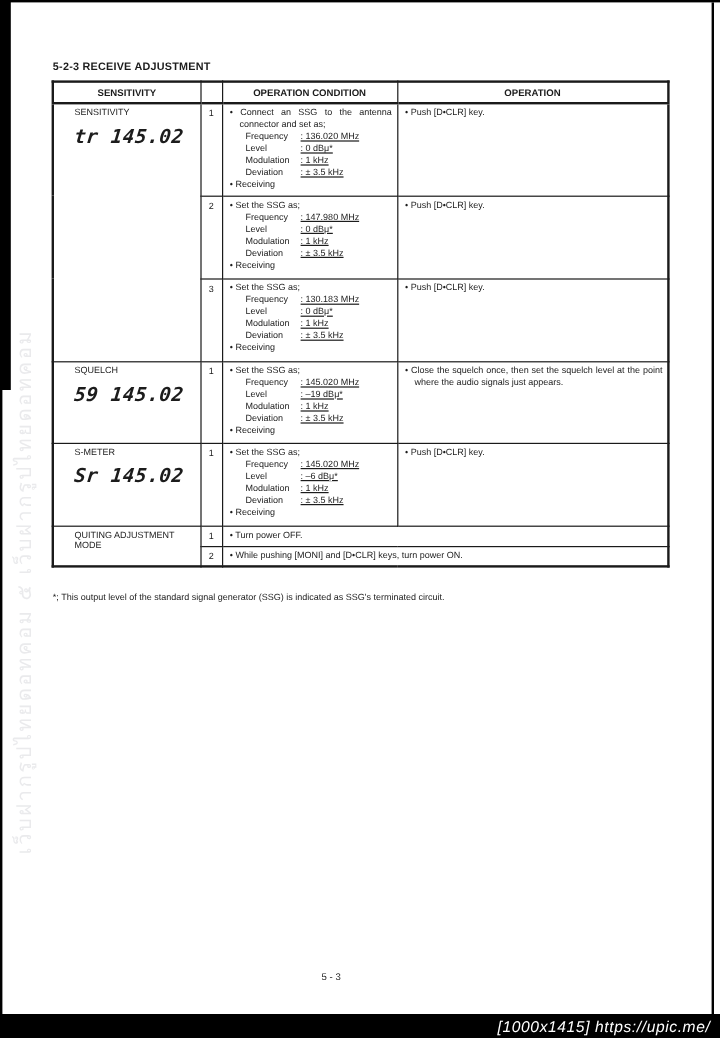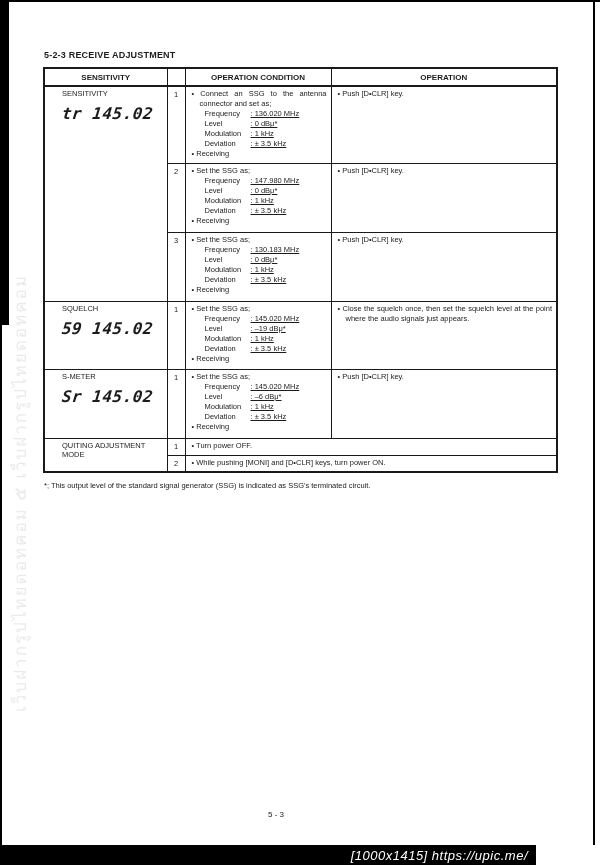--- a/index.html
+++ b/index.html
@@ -10,21 +10,21 @@
     color:#1c1c1c;
   }
   
   .edge{position:absolute;background:#000;}
   .edge-top{left:0;top:0;width:600px;height:2px;}
   .edge-left-wide{left:0;top:0;width:9px;height:325px;}
   .edge-left-thin{left:0;top:325px;width:2px;height:520px;}
   .edge-right{left:593px;top:2px;width:2px;height:843px;}
   
   .footer-bar{
-    position:absolute;left:0;top:845px;width:536px;height:20px;
+    position:absolute;left:0;top:845px;width:600px;height:20px;
     display:flex;align-items:center;justify-content:flex-end;
     box-sizing:border-box;padding-right:8px;
   }
   .footer-url{font-style:italic;font-size:13px;letter-spacing:0.5px;}
   
   .watermark{
     position:absolute;left:6px;top:712px;
     transform:rotate(-90deg);transform-origin:0 0;
     white-space:nowrap;font-size:17px;letter-spacing:2px;
     opacity:0.55;user-select:none;pointer-events:none;
@@ -48,21 +48,21 @@
     transform:skewX(-6deg);
     white-space:nowrap;
   }
   .stepno{font-size:7.5px;text-align:center;padding-top:3px;}
   .cond{font-size:7.5px;line-height:10px;padding:2px 4px 2px 6px;margin-top:40px;}
   .bullet{padding-left:8px;text-indent:-8px;text-align:justify;}
   .bullet::before{content:"• ";}
   .param-row{padding-left:13px;text-decoration:underline;}
   .param-label{display:inline-block;width:46px;}
   .op .bullet{text-align:justify;}
-  .footnote{font-size:7.5px;margin-top:8px;margin-left:1px;}
+  .footnote{font-size:7.5px;margin-top:20px;margin-left:1px;}
   .page-number{position:absolute;left:0;top:810px;width:552px;text-align:center;font-size:8px;}
 </style>
 </head>
 <body>
 
 <div class="edge edge-top"></div>
 <div class="edge edge-left-wide"></div>
 <div class="edge edge-left-thin"></div>
 <div class="edge edge-right"></div>
 

